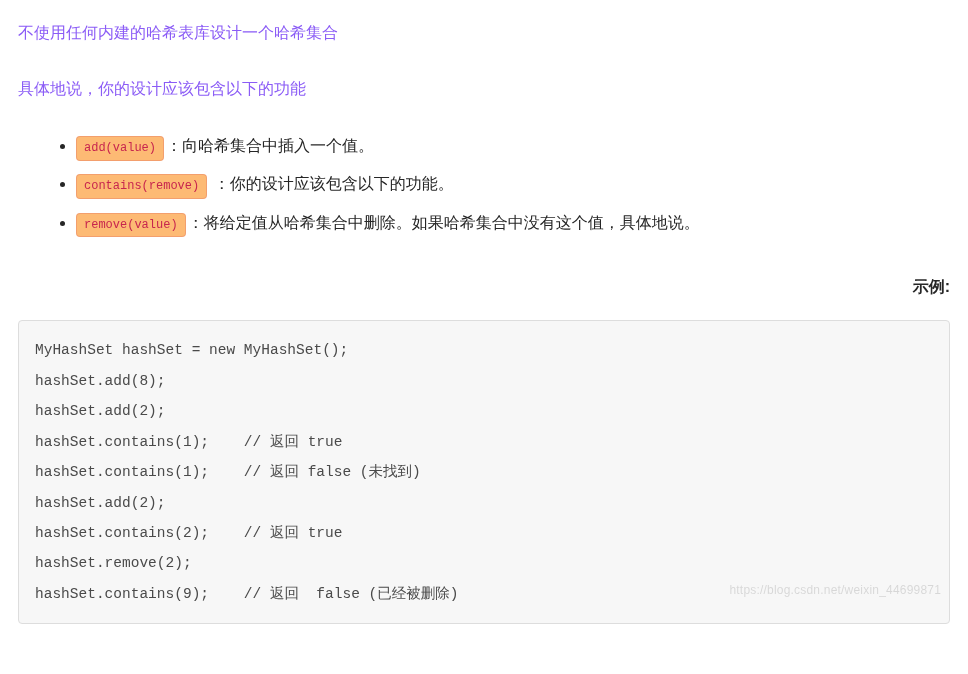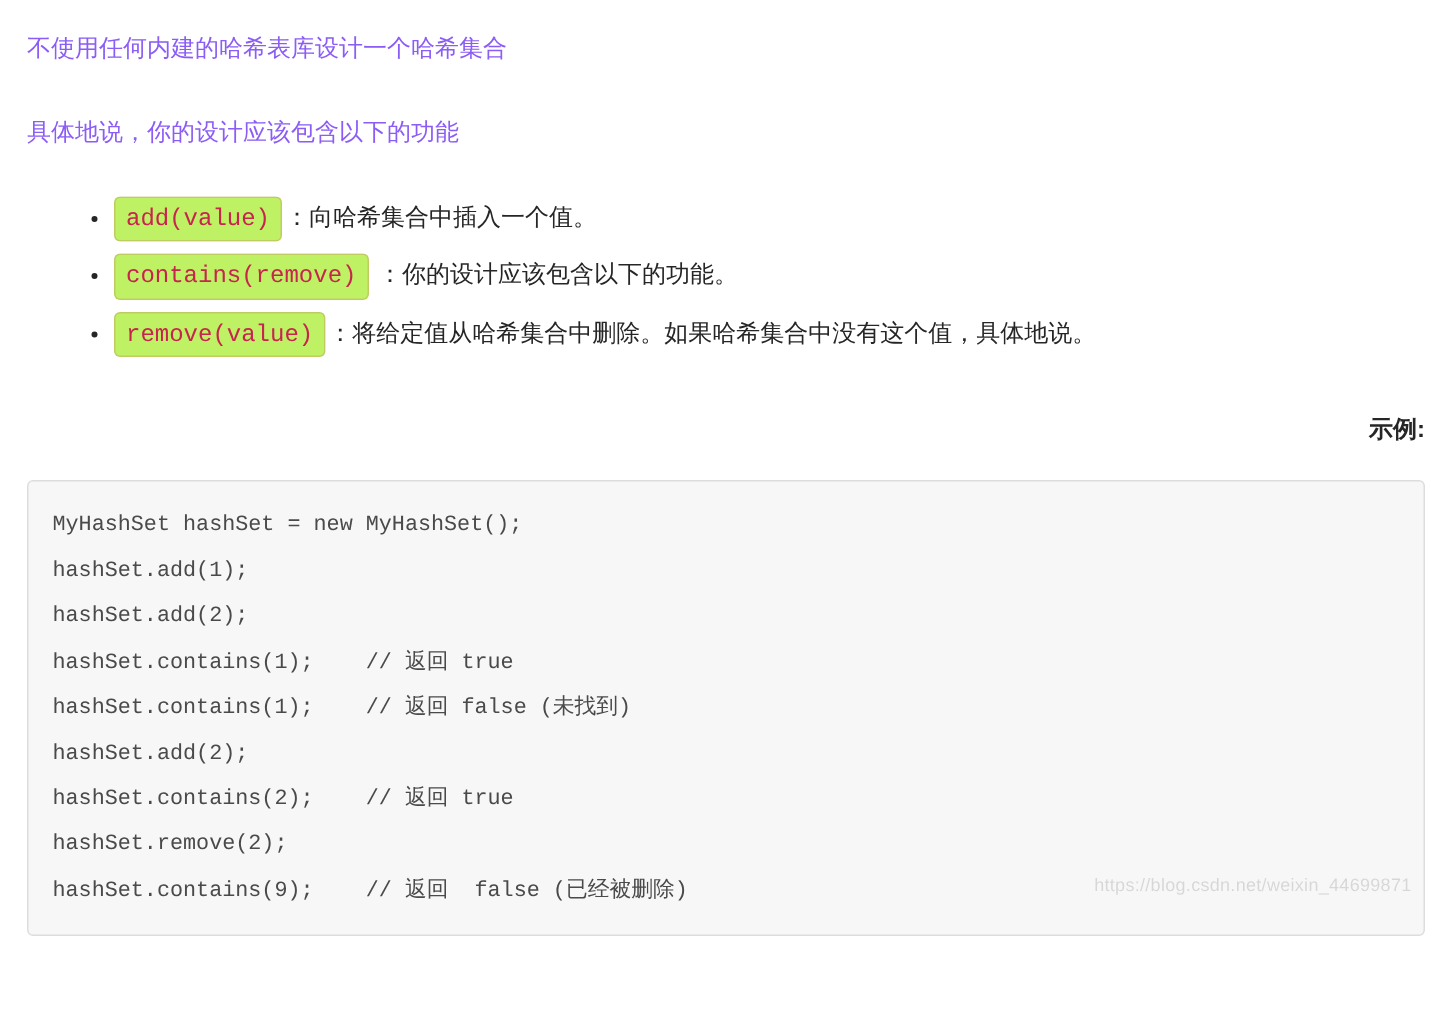--- a/index.html
+++ b/index.html
@@ -23,23 +23,23 @@
     padding-left: 58px;
   }
   ul.bullets li {
     list-style: disc;
     margin: 8px 0;
     font-size: 16px;
     color: #262626;
   }
   code.inline-code {
     font-family: "SFMono-Regular", Consolas, "Liberation Mono", Menlo, monospace;
-    font-size: 16px;
+    font-size: 12px;
     color: #c7254e;
-    background: #bef264;
+    background: #fdba74;
     border: 1px solid rgba(199,37,78,0.18);
     border-radius: 4px;
     padding: 3px 7px;
     margin-right: 2px;
     display: inline-block;
     line-height: 1.4;
   }
   .heading-strong {
     font-weight: 700;
     font-size: 16px;
@@ -87,20 +87,20 @@
     <code class="inline-code">contains(remove)</code><span> ：你的设计应该包含以下的功能。</span>
   </li>
   <li>
     <code class="inline-code">remove(value)</code><span>：将给定值从哈希集合中删除。如果哈希集合中没有这个值，具体地说。</span>
   </li>
 </ul>
 
 <span class="heading-strong">示例:</span>
 
 <pre class="codeblock"><span>MyHashSet hashSet = new MyHashSet();</span>
-<span>hashSet.add(1);         </span>
+<span>hashSet.add(8);         </span>
 <span>hashSet.add(2);         </span>
 <span>hashSet.contains(1);    // 返回 true</span>
 <span>hashSet.contains(1);    // 返回 false (未找到)</span>
 <span>hashSet.add(2);          </span>
 <span>hashSet.contains(2);    // 返回 true</span>
 <span>hashSet.remove(2);          </span>
 <span>hashSet.contains(9);    // 返回  false (已经被删除)</span><span class="watermark">https://blog.csdn.net/weixin_44699871</span></pre>
 
 </body></html>

